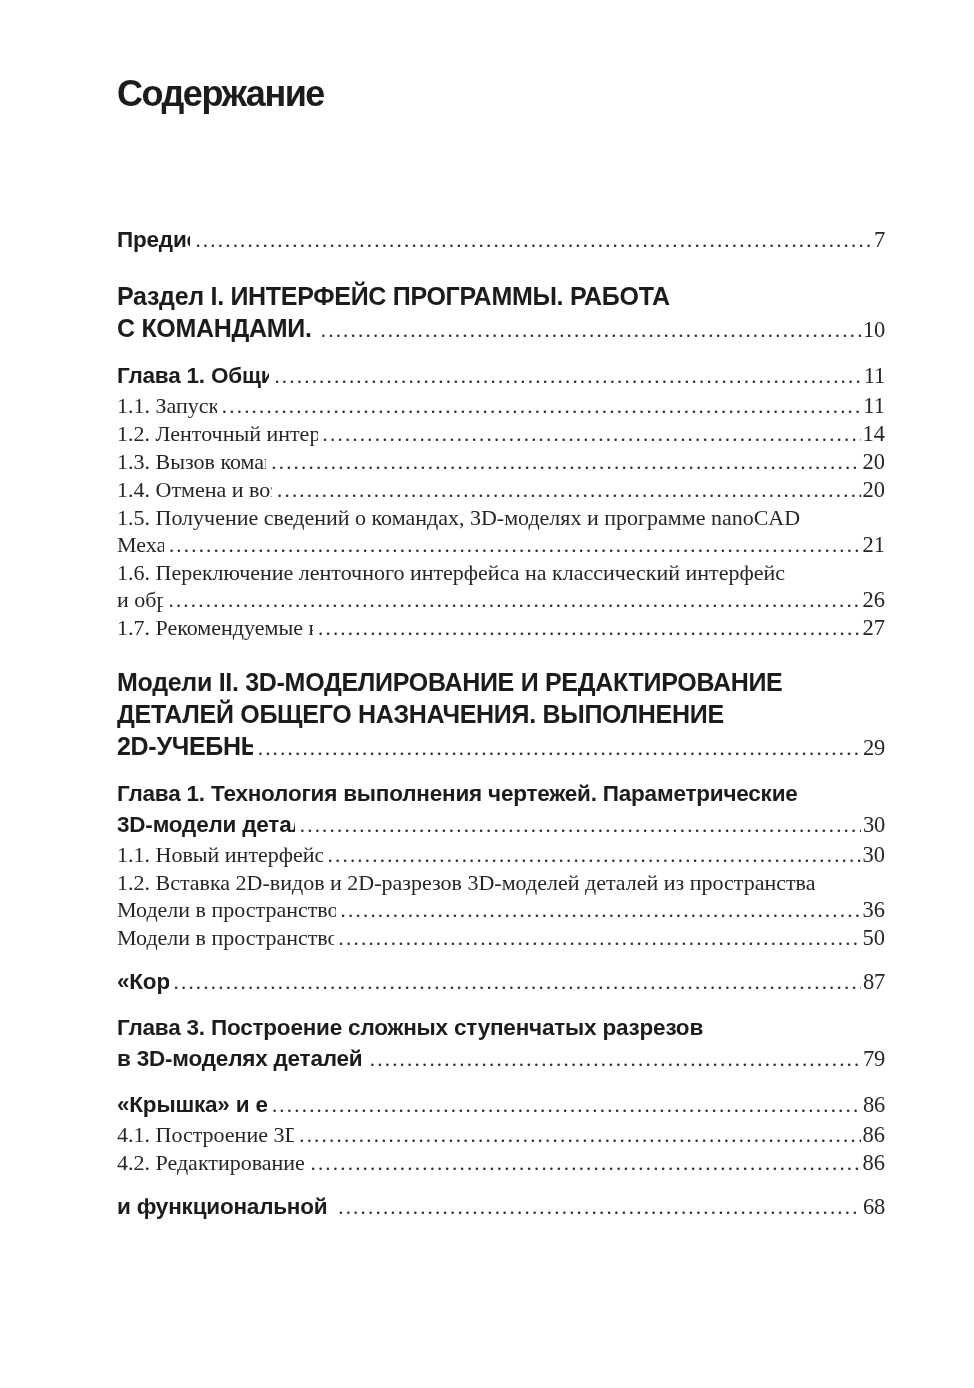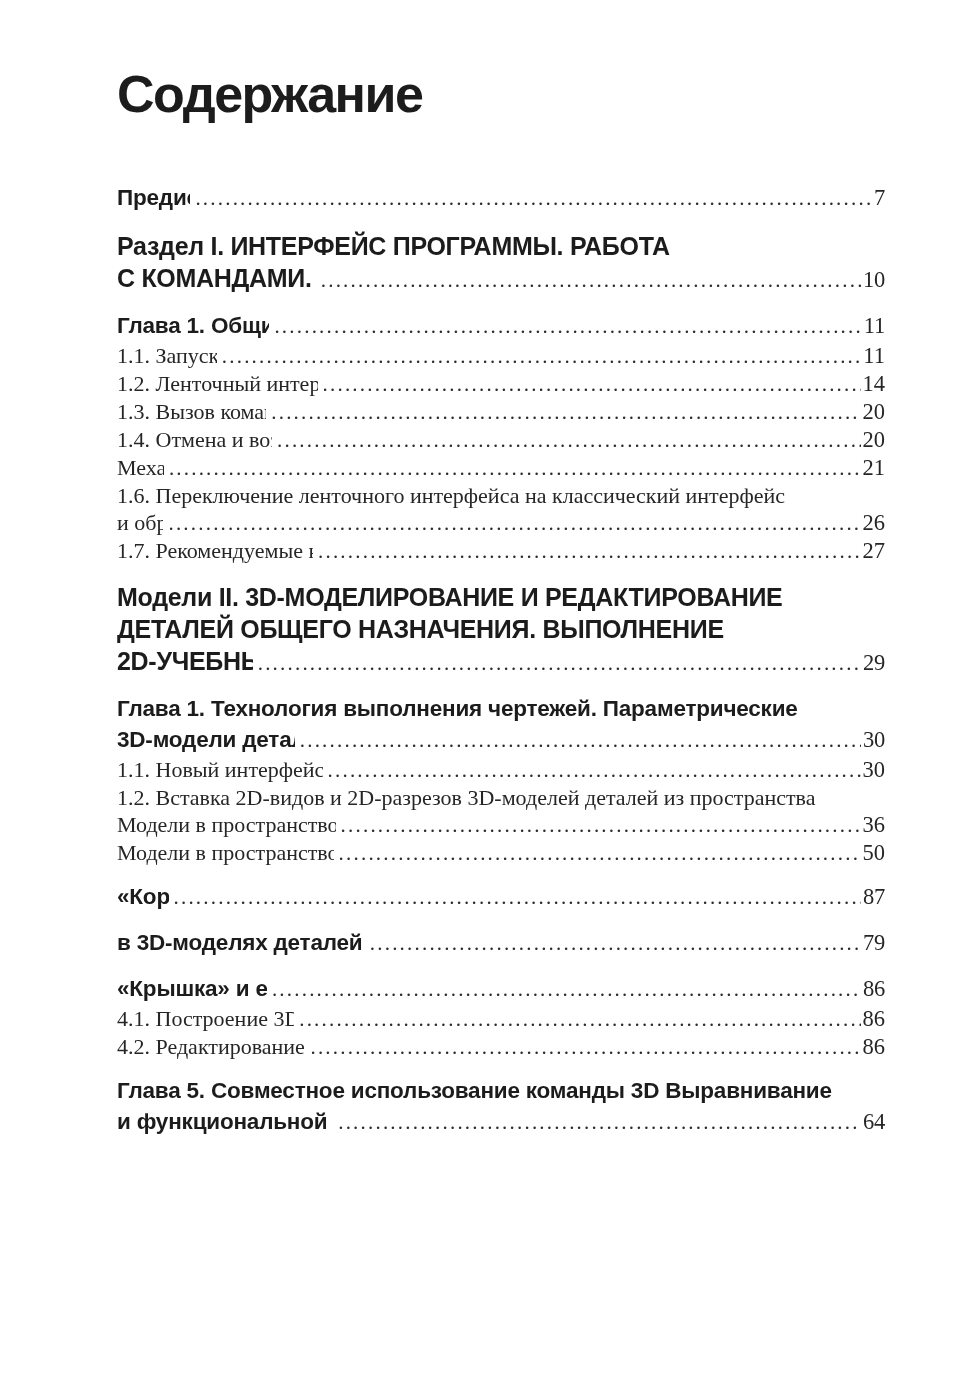--- a/index.html
+++ b/index.html
@@ -8,25 +8,25 @@
     background: #ffffff;
     color: #262626;
     font-family: "Liberation Serif", serif;
     overflow: hidden;
   }
   .page { padding: 64px 89px 0 117px; }
 
   .doc-title {
     font-family: "Liberation Sans", sans-serif;
     font-weight: bold;
-    font-size: 52px;
+    font-size: 36px;
     line-height: 60px;
     letter-spacing: -1.5px;
     color: #1c1c1c;
-    margin: 0 0 58px 0;
+    margin: 0 0 100px 0;
   }
 
   .toc { }
   .entry { }
   .entry .line { }
   .entry .last { display: flex; align-items: baseline; }
   .txt { white-space: nowrap; overflow: hidden; }
 
   .leader {
     flex: 1 1 auto;
@@ -73,21 +73,21 @@
     color: #1c1c1c;
     margin-top: 14px;
   }
   .section {
     font-family: "Liberation Sans", sans-serif;
     font-weight: bold;
     font-size: 25px;
     line-height: 32px;
     letter-spacing: -0.3px;
     color: #1c1c1c;
-    margin-top: 16px;
+    margin-top: 24px;
   }
 </style>
 </head>
 <body>
 
 <div class="page">
   <h1 class="doc-title">Содержание</h1>
 
   <div class="toc">
 
@@ -142,20 +142,21 @@
 
     <div class="entry sub">
       <div class="line last">
         <span class="txt">1.4. Отмена и возврат действия команд</span>
         <span class="leader"></span>
         <span class="pg">20</span>
       </div>
     </div>
 
     <div class="entry sub">
+      <div class="line">1.5. Получение сведений о командах, 3D-моделях и программе nanoCAD</div>
       <div class="line last">
         <span class="txt">Механика</span>
         <span class="leader"></span>
         <span class="pg">21</span>
       </div>
     </div>
 
     <div class="entry sub">
       <div class="line">1.6. Переключение ленточного интерфейса на классический интерфейс</div>
       <div class="line last">
@@ -219,20 +220,21 @@
 
     <div class="entry chapter">
       <div class="line last">
         <span class="txt">«Корпус»</span>
         <span class="leader"></span>
         <span class="pg">87</span>
       </div>
     </div>
 
     <div class="entry chapter">
+      <div class="line">Глава 3. Построение сложных ступенчатых разрезов</div>
       <div class="line last">
         <span class="txt">в 3D-моделях деталей на основе сечений из плоских контуров</span>
         <span class="leader"></span>
         <span class="pg">79</span>
       </div>
     </div>
 
     <div class="entry chapter">
       <div class="line last">
         <span class="txt">«Крышка» и ее редактирование</span>
@@ -251,22 +253,21 @@
 
     <div class="entry sub">
       <div class="line last">
         <span class="txt">4.2. Редактирование 3D-модели детали «Крышка»</span>
         <span class="leader"></span>
         <span class="pg">86</span>
       </div>
     </div>
 
     <div class="entry chapter">
-      <div class="line">Глава 5. Совместное использование команды 3D Выравнивание</div>
       <div class="line last">
         <span class="txt">и функциональной панели История 3D Построений</span>
         <span class="leader"></span>
-        <span class="pg">64</span>
+        <span class="pg">68</span>
       </div>
     </div>
 
   </div>
 </div>
 
 </body></html>

